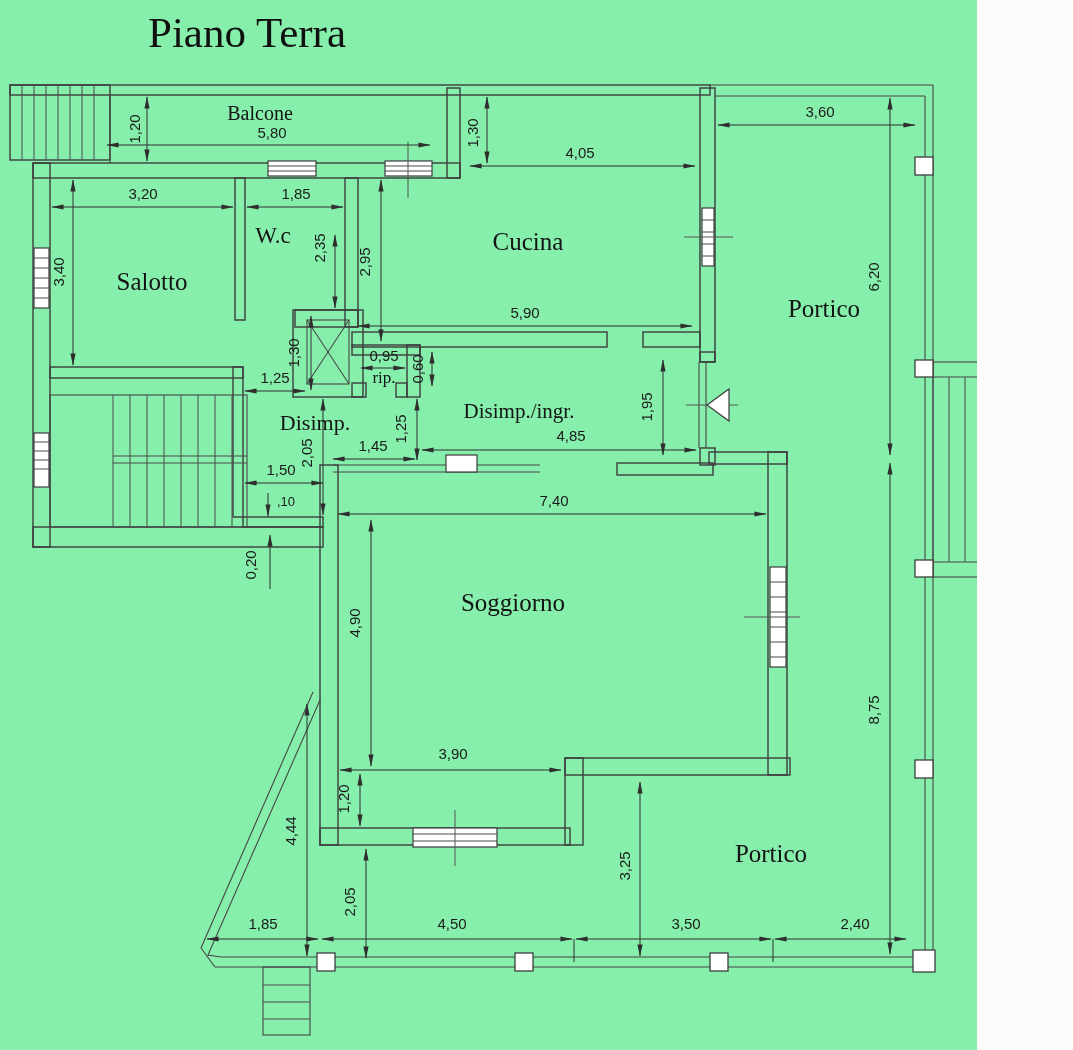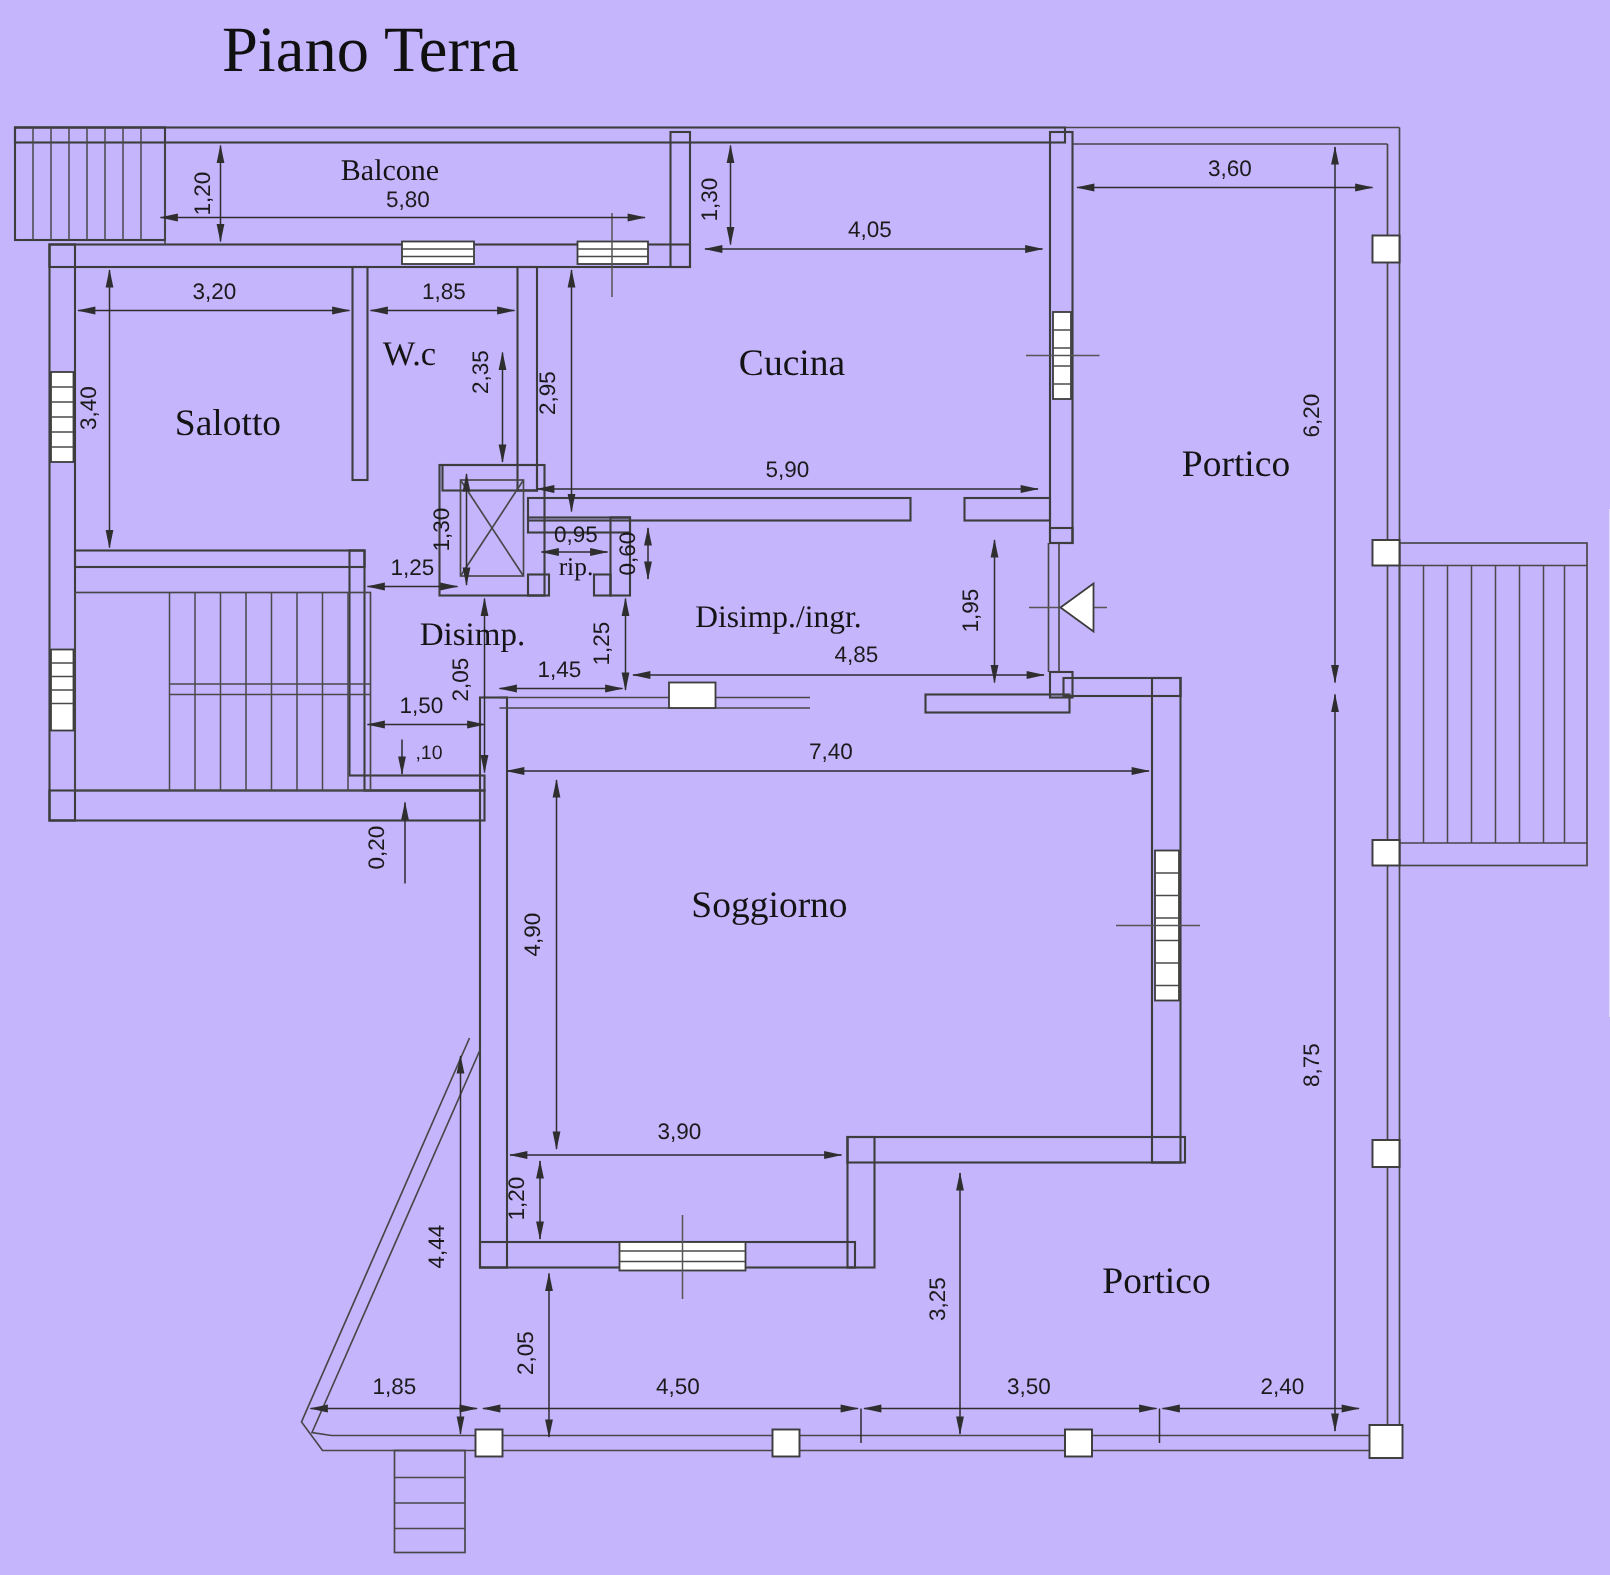--- a/index.html
+++ b/index.html
@@ -1,16 +1,16 @@
 <!DOCTYPE html>
 <html><head>
 <meta charset="utf-8">
 <style>
   html,body{margin:0;padding:0;background:#fcfcfc;}
-  #stage{position:relative;width:1073px;height:1050px;background:#c4b5fd;overflow:hidden;}
+  #stage{position:relative;width:977px;height:1050px;background:#86efac;overflow:hidden;}
   svg{display:block;}
   .wall{fill:none;stroke:#3d3d3d;stroke-width:1.4;}
   .thin{fill:none;stroke:#474747;stroke-width:1.1;}
   .tread{fill:none;stroke:#4a4a4a;stroke-width:1;}
   .win{fill:#ffffff;stroke:#3d3d3d;stroke-width:1.2;}
   .winline{stroke:#4a4a4a;stroke-width:1;}
   .axis{stroke:#555;stroke-width:1;}
   .dim{stroke:#2e2e2e;stroke-width:1;fill:none;}
   .pillar{fill:#ffffff;stroke:#3d3d3d;stroke-width:1.3;}
   .dimtxt{font-family:"Liberation Sans",sans-serif;font-size:15px;fill:#1b1b1b;text-anchor:middle;}

